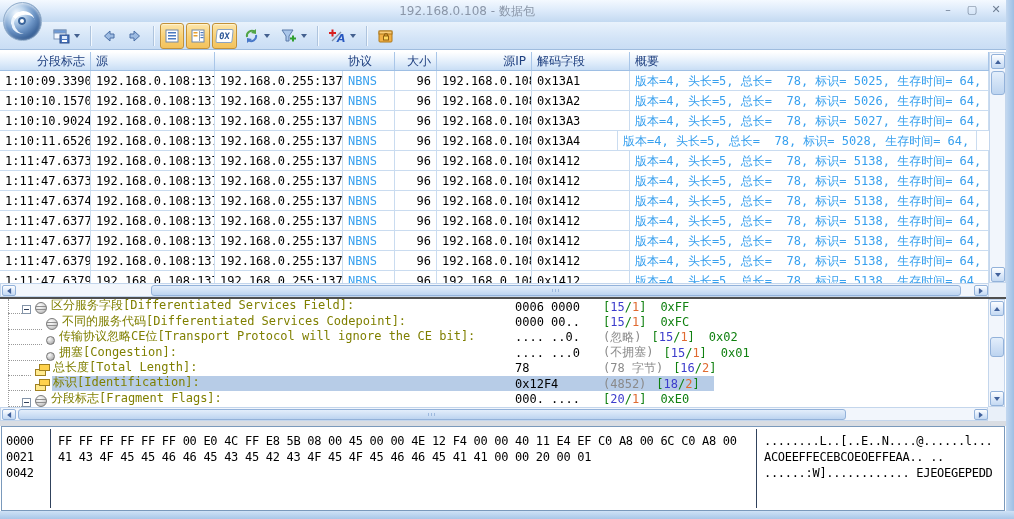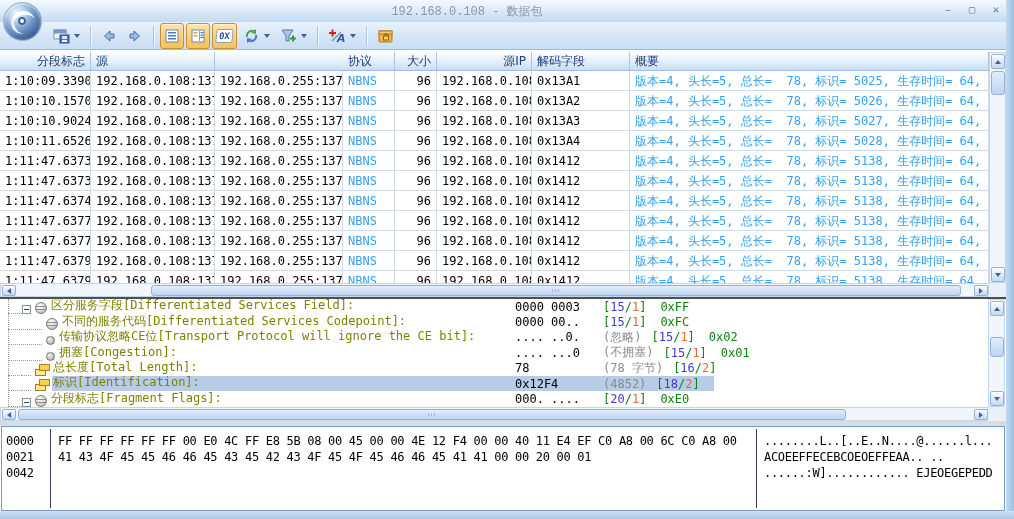--- a/index.html
+++ b/index.html
@@ -1,21 +1,21 @@
 <!DOCTYPE html>
 <html><head>
 <meta charset="utf-8">
 <style>
   html,body{margin:0;padding:0;background:#e8eef6;}
   .window{position:relative;width:1014px;height:519px;background:#ffffff;overflow:hidden;
           font-family:"DejaVu Sans","Liberation Sans",sans-serif;font-size:12px;}
 
   
   .titlebar{position:absolute;left:0;top:0;width:1014px;height:22px;
-    background:linear-gradient(#f4f9ff,#dceafa 50%,#c3d9f1);border-bottom:1px solid #aac4e2;font-family:Liberation Mono, monospace;}
+    background:linear-gradient(#f4f9ff,#dceafa 50%,#c3d9f1);border-bottom:1px solid #aac4e2;}
   .title-text{position:absolute;left:0;right:80px;top:3px;text-align:center;color:#8a96a8;font-size:12px;}
   .win-controls{position:absolute;right:10px;top:2px;display:flex;gap:8px;}
   .win-btn{width:16px;height:16px;text-align:center;line-height:16px;color:#6d7d92;font-size:11px;cursor:default;}
   .logo{position:absolute;left:3px;top:2px;width:37px;height:37px;border-radius:50%;z-index:20;
     background:radial-gradient(circle at 34% 28%,#f2f8ff 0%,#bcd4ec 22%,#6f97c8 48%,#31598f 78%,#1d3c66 100%);
     border:1px solid #93aecb;box-shadow:inset 0 1px 3px rgba(255,255,255,.8);}
   .logo::before{content:"";position:absolute;left:7px;top:8px;width:21px;height:19px;border-radius:50%;
     border-top:4px solid #ffffff;border-left:3px solid #eaf3fc;transform:rotate(-12deg);}
   .logo::after{content:"";position:absolute;left:14px;top:14px;width:8px;height:8px;border-radius:50%;
     background:#ffffff;box-shadow:inset 0 0 0 2px #3a659c;}
@@ -261,21 +261,21 @@
           <div class="pcell" style="width: 98px;">0x13A3</div>
           <div class="pcell blue" style="width: 359px;">版本=4, 头长=5, 总长=  78, 标识= 5027, 生存时间= 64, 协议= 17</div>
         </div>
         <div class="prow">
           <div class="pcell al-r" style="width: 91px;">1:10:11.652696</div>
           <div class="pcell" style="width: 124px;">192.168.0.108:137</div>
           <div class="pcell" style="width: 128px;">192.168.0.255:137</div>
           <div class="pcell blue" style="width: 52px;">NBNS</div>
           <div class="pcell al-r" style="width: 42px;">96</div>
           <div class="pcell" style="width: 95px;">192.168.0.108</div>
-          <div class="pcell" style="width: 98px;">0x13A4</div>
+          <div class="pcell" style="width: 86px;">0x13A4</div>
           <div class="pcell blue" style="width: 359px;">版本=4, 头长=5, 总长=  78, 标识= 5028, 生存时间= 64, 协议= 17</div>
         </div>
         <div class="prow">
           <div class="pcell al-r" style="width: 91px;">1:11:47.637373</div>
           <div class="pcell" style="width: 124px;">192.168.0.108:137</div>
           <div class="pcell" style="width: 128px;">192.168.0.255:137</div>
           <div class="pcell blue" style="width: 52px;">NBNS</div>
           <div class="pcell al-r" style="width: 42px;">96</div>
           <div class="pcell" style="width: 95px;">192.168.0.108</div>
           <div class="pcell" style="width: 98px;">0x1412</div>
@@ -361,21 +361,21 @@
     <div class="sb-thumb h" style="left:150px;top:1px;width:810px;height:11px;"></div>
     <div class="sb-btn" style="left:973px;top:1px;width:14px;height:11px;">
         <i class="right"></i>
       </div>
   </div>
   <div class="sb-corner" style="left:989px;top:283px;width:17px;height:14px;"></div>
 
   <div class="split-dark" style="top:297px;"></div>
 
   <div class="treepane" id="treepane">
-      <div class="t-row"><div class="t-stub" style="flex: 0 0 14px; margin-left: 8px;"></div><div class="t-exp"></div><div class="t-icon icon-sphere-lines" style="margin-left: 4px;"></div><div class="t-label">区分服务字段[Differentiated Services Field]:</div><div class="t-val"><div class="t-value">0000 0003</div><div class="t-pos">[<b>15</b>/<i>1</i>]</div><div class="t-hex">0xFF</div></div></div>
+      <div class="t-row"><div class="t-stub" style="flex: 0 0 14px; margin-left: 8px;"></div><div class="t-exp"></div><div class="t-icon icon-sphere-lines" style="margin-left: 4px;"></div><div class="t-label">区分服务字段[Differentiated Services Field]:</div><div class="t-val"><div class="t-value">0006 0000</div><div class="t-pos">[<b>15</b>/<i>1</i>]</div><div class="t-hex">0xFF</div></div></div>
       <div class="t-row"><div class="t-stub" style="flex: 0 0 34px; margin-left: 8px;"></div><div class="t-icon icon-sphere-lines" style="margin-left: 4px;"></div><div class="t-label">不同的服务代码[Differentiated Services Codepoint]:</div><div class="t-val"><div class="t-value">0000 00..</div><div class="t-pos">[<b>15</b>/<i>1</i>]</div><div class="t-hex">0xFC</div></div></div>
       <div class="t-row"><div class="t-stub" style="flex: 0 0 34px; margin-left: 8px;"></div><div class="t-icon icon-sphere-dot" style="margin-left: 4px;"></div><div class="t-label">传输协议忽略CE位[Transport Protocol will ignore the CE bit]:</div><div class="t-val"><div class="t-value">.... ..0.</div><div class="t-comment">(忽略)</div><div class="t-pos">[<b>15</b>/<i>1</i>]</div><div class="t-hex">0x02</div></div></div>
       <div class="t-row"><div class="t-stub" style="flex: 0 0 34px; margin-left: 8px;"></div><div class="t-icon icon-sphere-dot" style="margin-left: 4px;"></div><div class="t-label">拥塞[Congestion]:</div><div class="t-val"><div class="t-value">.... ...0</div><div class="t-comment">(不拥塞)</div><div class="t-pos">[<b>15</b>/<i>1</i>]</div><div class="t-hex">0x01</div></div></div>
       <div class="t-row"><div class="t-stub" style="flex: 0 0 14px; margin-left: 8px;"></div><div class="t-stub" style="flex: 0 0 9px;"></div><div class="t-icon icon-yellow-pages" style="margin-left: 4px;"></div><div class="t-label">总长度[Total Length]:</div><div class="t-val"><div class="t-value">78</div><div class="t-comment">(78 字节)</div><div class="t-pos">[<b>16</b>/<i>2</i>]</div></div></div>
       <div class="t-row selected"><div class="t-hl"></div><div class="t-stub" style="flex: 0 0 14px; margin-left: 8px;"></div><div class="t-stub" style="flex: 0 0 9px;"></div><div class="t-icon icon-yellow-pages" style="margin-left: 4px;"></div><div class="t-label">标识[Identification]:</div><div class="t-val"><div class="t-value">0x12F4</div><div class="t-comment">(4852)</div><div class="t-pos">[<b>18</b>/<i>2</i>]</div></div></div>
       <div class="t-row"><div class="t-stub" style="flex: 0 0 14px; margin-left: 8px;"></div><div class="t-exp"></div><div class="t-icon icon-sphere-lines" style="margin-left: 4px;"></div><div class="t-label">分段标志[Fragment Flags]:</div><div class="t-val"><div class="t-value">000. ....</div><div class="t-pos">[<b>20</b>/<i>1</i>]</div><div class="t-hex">0xE0</div></div></div>
     </div>
 
   <div class="sb-track-v" style="left:988px;top:299px;width:17px;height:108px;">
     <div class="sb-btn" style="left:1px;top:1px;width:14px;height:15px;">

